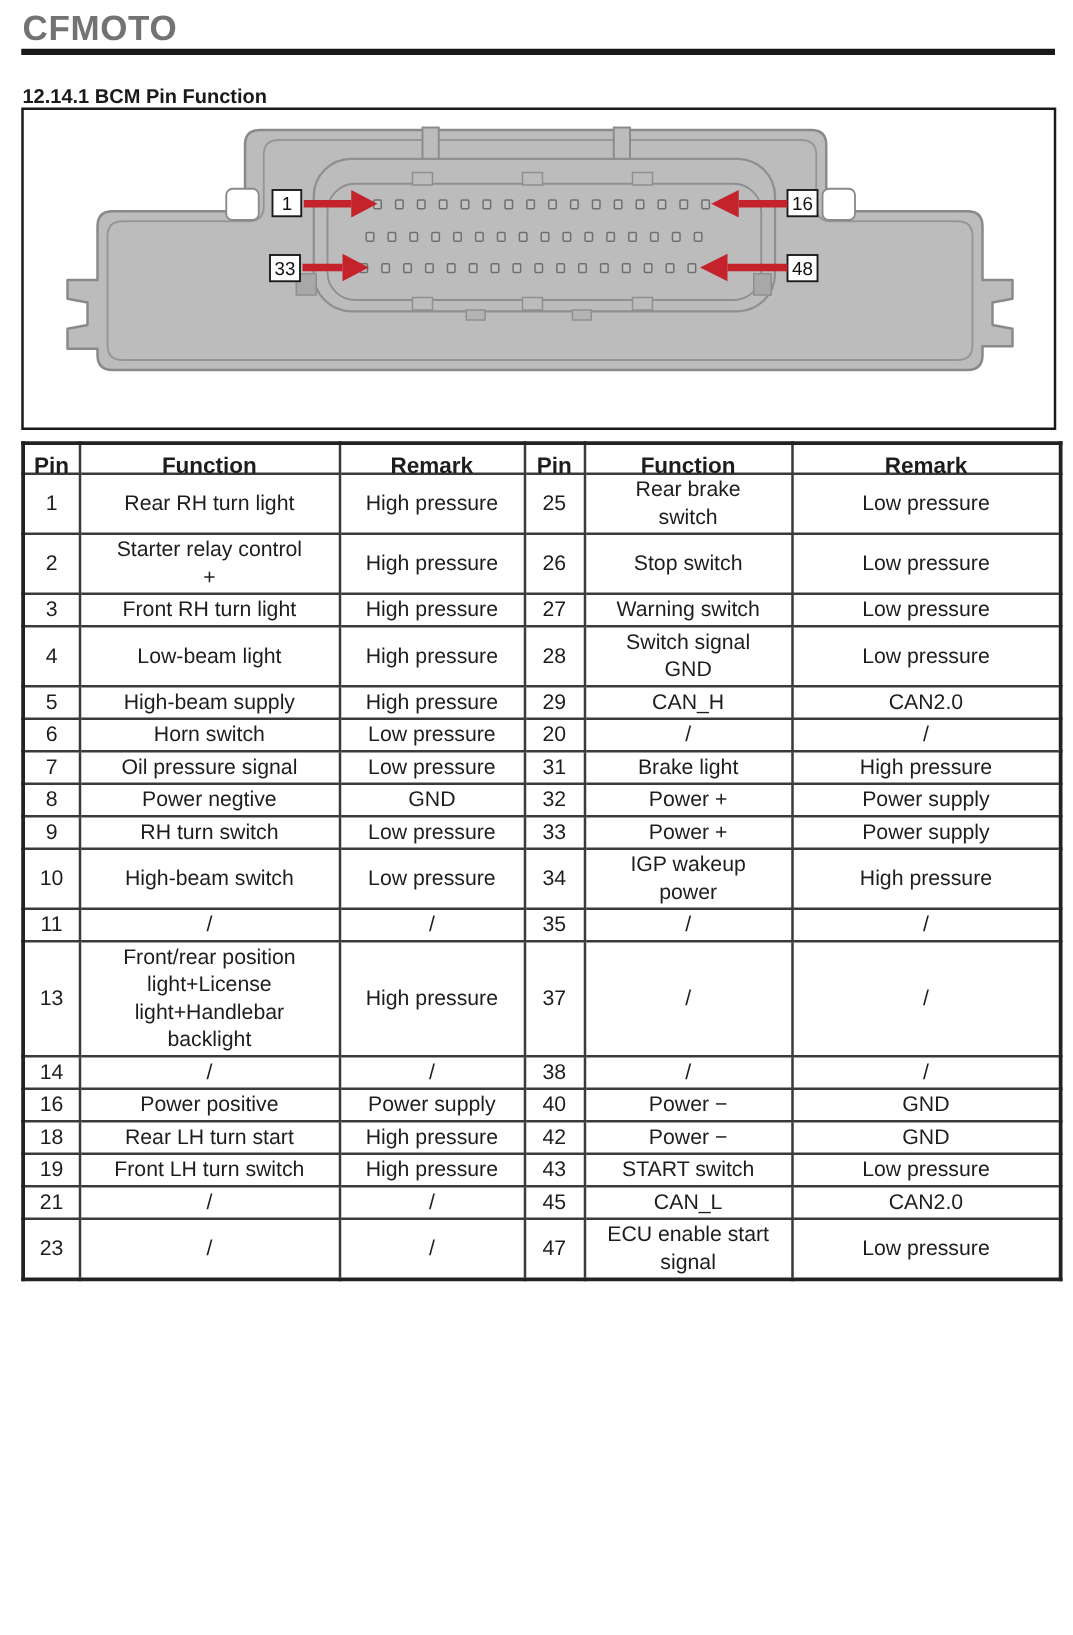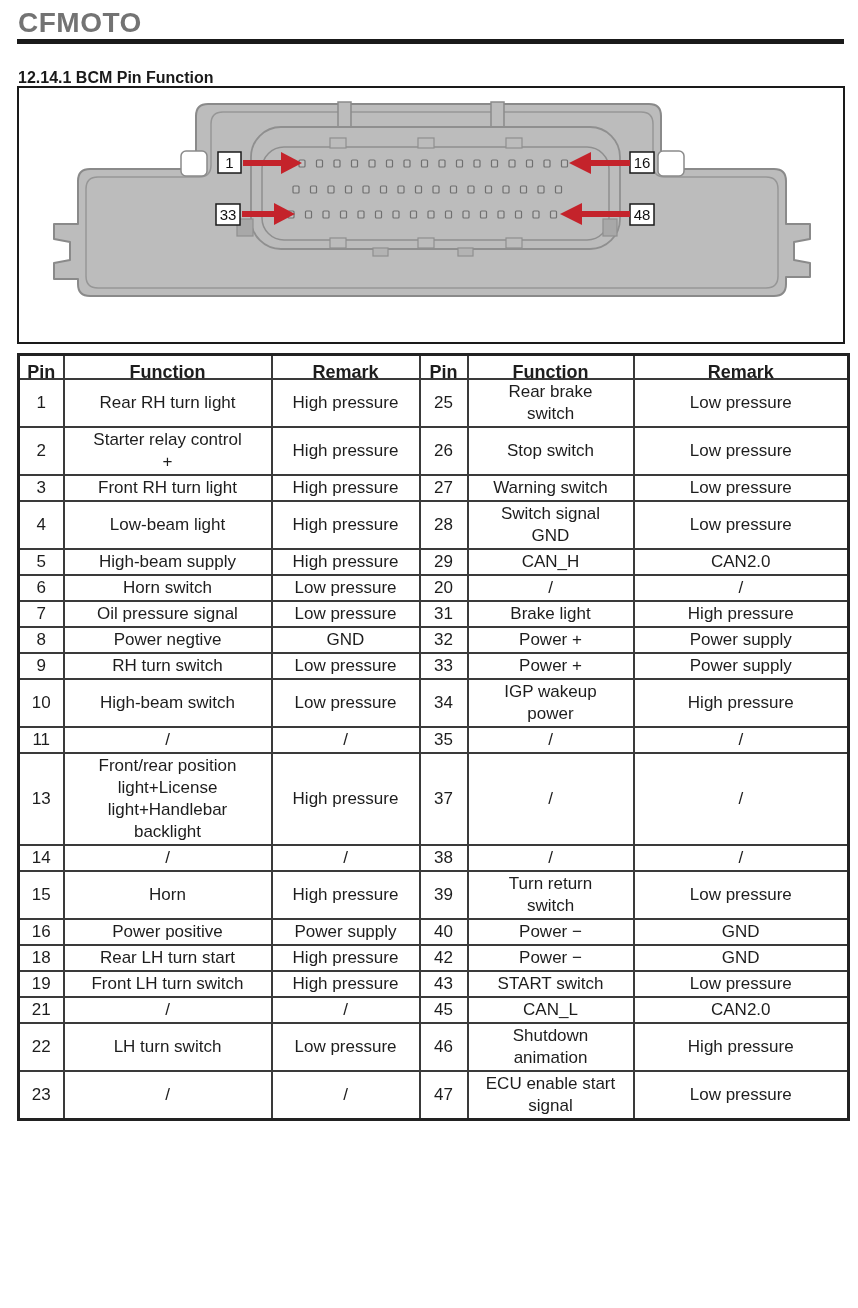--- a/index.html
+++ b/index.html
@@ -308,29 +308,20 @@
       </tr>
       <tr>
         <td>14</td>
         <td>/</td>
         <td>/</td>
         <td>38</td>
         <td>/</td>
         <td>/</td>
       </tr>
       <tr>
-        <td>15</td>
-        <td>Horn</td>
-        <td>High pressure</td>
-        <td>39</td>
-        <td>Turn return
-switch</td>
-        <td>Low pressure</td>
-      </tr>
-      <tr>
         <td>16</td>
         <td>Power positive</td>
         <td>Power supply</td>
         <td>40</td>
         <td>Power −</td>
         <td>GND</td>
       </tr>
       <tr>
         <td>18</td>
         <td>Rear LH turn start</td>
@@ -349,29 +340,20 @@
       </tr>
       <tr>
         <td>21</td>
         <td>/</td>
         <td>/</td>
         <td>45</td>
         <td>CAN_L</td>
         <td>CAN2.0</td>
       </tr>
       <tr>
-        <td>22</td>
-        <td>LH turn switch</td>
-        <td>Low pressure</td>
-        <td>46</td>
-        <td>Shutdown
-animation</td>
-        <td>High pressure</td>
-      </tr>
-      <tr>
         <td>23</td>
         <td>/</td>
         <td>/</td>
         <td>47</td>
         <td>ECU enable start
 signal</td>
         <td>Low pressure</td>
       </tr>
     </tbody>
 </table>

